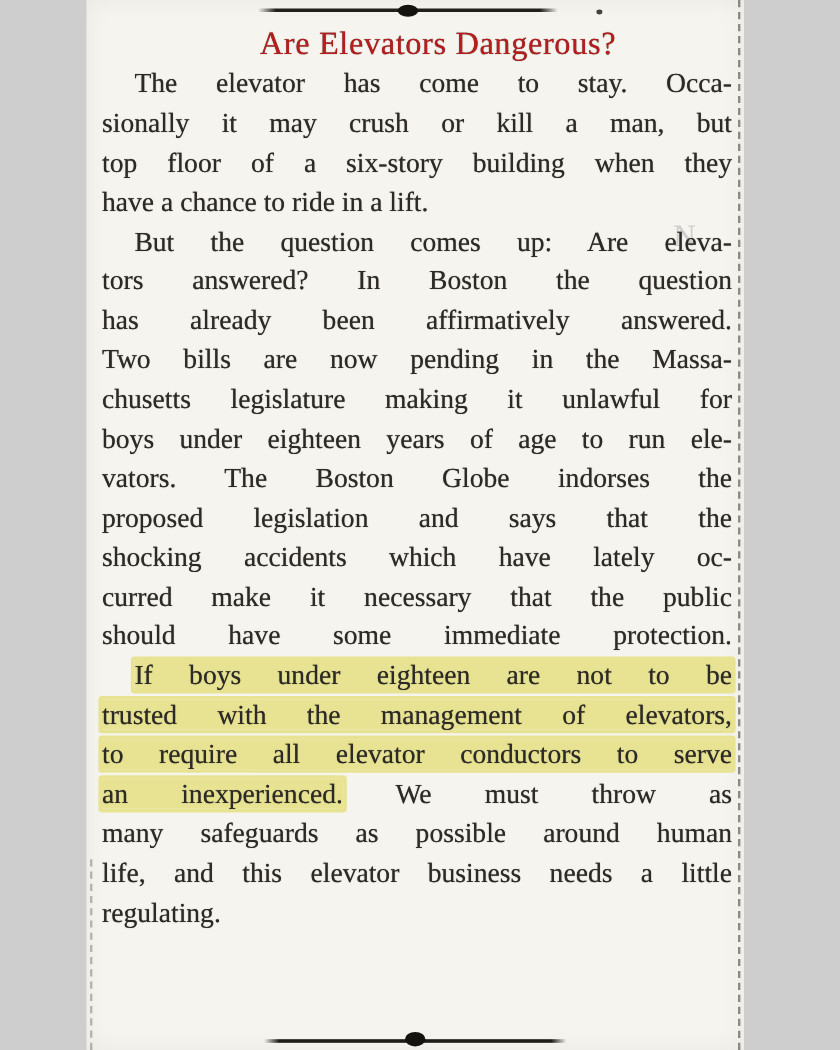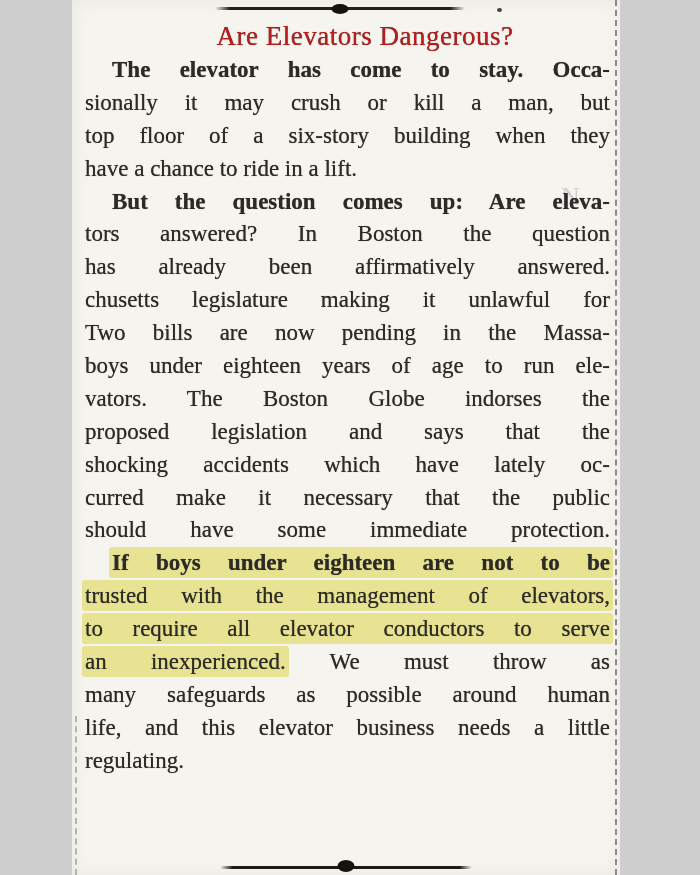--- a/index.html
+++ b/index.html
@@ -66,21 +66,21 @@
     position:absolute;left:13px;top:54px;width:525px;
     font-size:23px;color:var(--ink);
     text-shadow:0 0 0.7px rgba(44,42,38,0.75);
   }
   .line{
     height:32.9px;line-height:32.9px;
     text-align:justify;
     text-align-last:justify;
   }
   .line.noj{text-align-last:left;}
-  .line.indent{padding-left:27px;font-weight:bold;}
+  .line.indent{padding-left:27px;}
   .hl{
     background:var(--hl);
     box-shadow:0 0 0 3px var(--hl);
     border-radius:1px;
   }
   .watermark{
     position:absolute;left:489px;top:182px;
     font-size:26px;color:rgba(118,124,136,0.30);
     font-family:"Liberation Serif",serif;
   }
@@ -97,22 +97,22 @@
   <div class="watermark">N</div>
 
   <div class="body-col">
       <div class="line indent"><span>The elevator has come to stay. Occa-</span></div>
       <div class="line"><span>sionally it may crush or kill a man, but</span></div>
       <div class="line"><span>top floor of a six-story building when they</span></div>
       <div class="line noj"><span>have a chance to ride in a lift.</span></div>
       <div class="line indent"><span>But the question comes up: Are eleva-</span></div>
       <div class="line"><span>tors answered? In Boston the question</span></div>
       <div class="line"><span>has already been affirmatively answered.</span></div>
+      <div class="line"><span>Two bills are now pending in the Massa-</span></div>
       <div class="line"><span>chusetts legislature making it unlawful for</span></div>
-      <div class="line"><span>Two bills are now pending in the Massa-</span></div>
       <div class="line"><span>boys under eighteen years of age to run ele-</span></div>
       <div class="line"><span>vators. The Boston Globe indorses the</span></div>
       <div class="line"><span>proposed legislation and says that the</span></div>
       <div class="line"><span>shocking accidents which have lately oc-</span></div>
       <div class="line"><span>curred make it necessary that the public</span></div>
       <div class="line"><span>should have some immediate protection.</span></div>
       <div class="line indent"><span class="hl">If boys under eighteen are not to be</span></div>
       <div class="line"><span class="hl">trusted with the management of elevators,</span></div>
       <div class="line"><span class="hl">to require all elevator conductors to serve</span></div>
       <div class="line"><span class="hl">an inexperienced.</span> <span>We must throw as</span></div>

